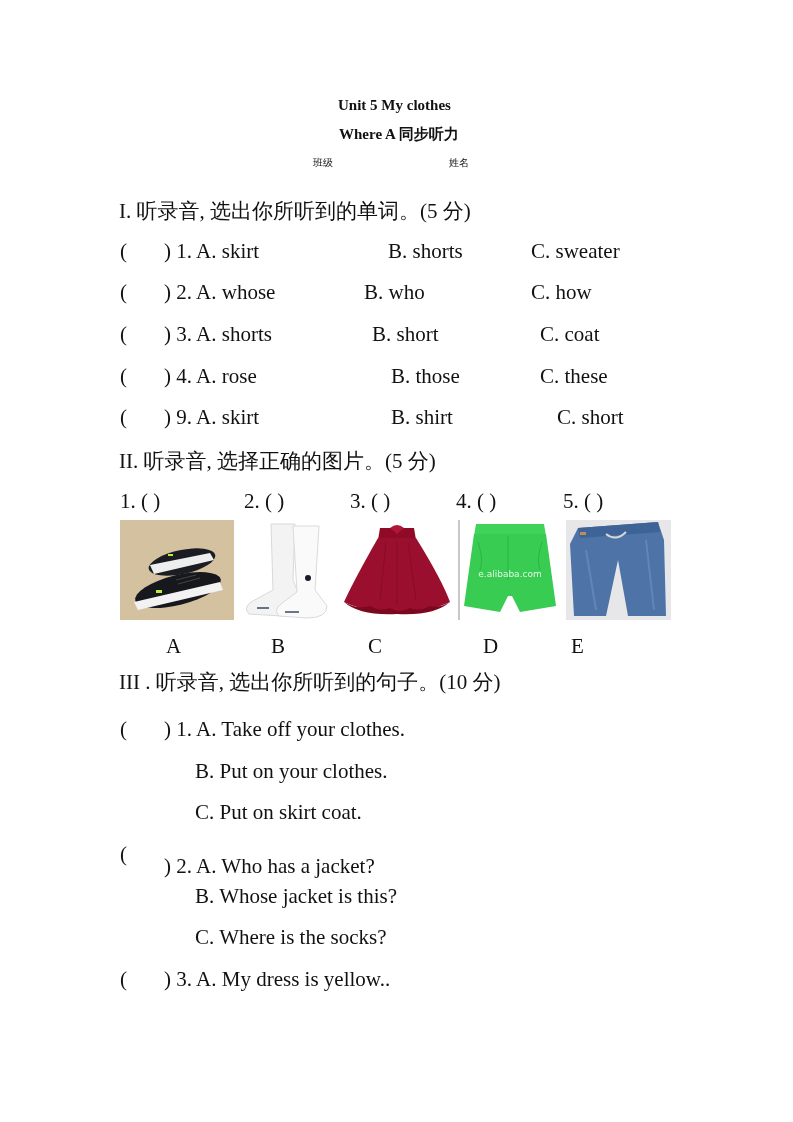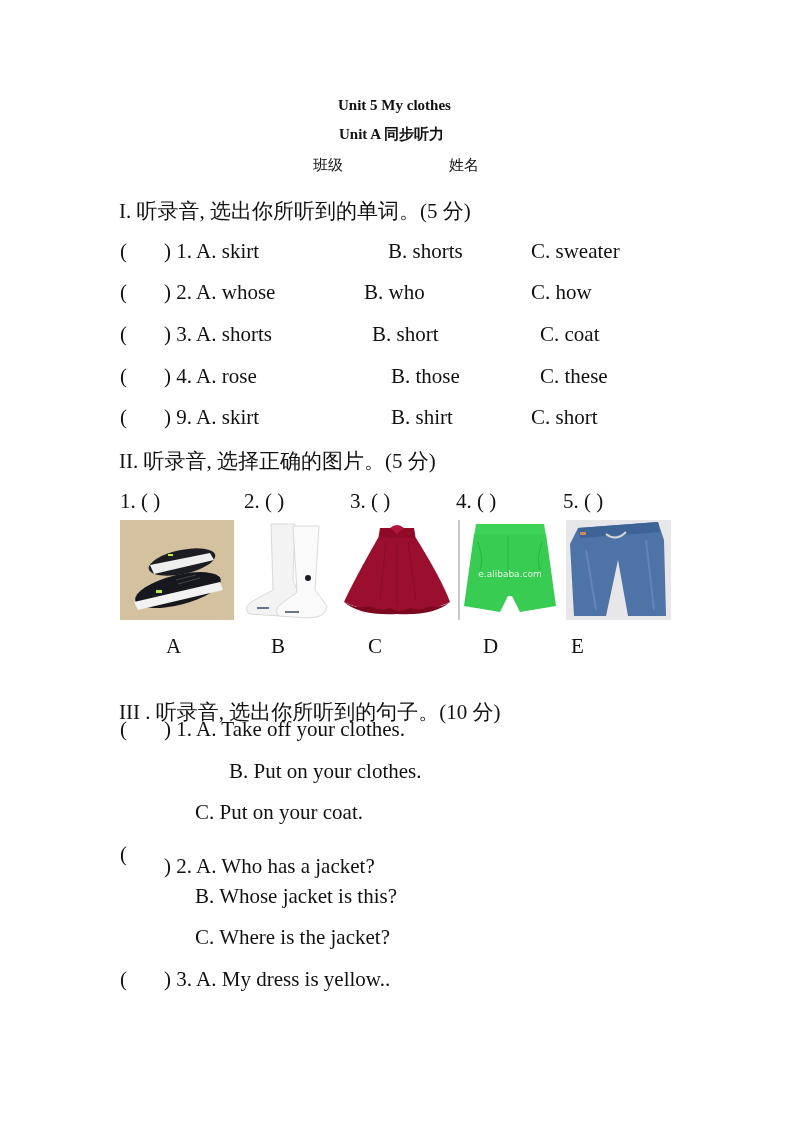--- a/index.html
+++ b/index.html
@@ -3,29 +3,29 @@
 <meta charset="utf-8">
 <style>
   html, body { margin: 0; padding: 0; background: #ffffff; }
   body {
     width: 793px; height: 1122px; position: relative; overflow: hidden;
     font-family: "Liberation Serif", "DejaVu Serif", serif; color: #111;
   }
   .abs { position: absolute; white-space: nowrap; }
   .title { font-weight: bold; font-size: 15px; }
   .txt { font-size: 21px; }
-  .cn { font-size: 15px; }
+  .cn { font-size: 10px; }
   .pic { position: absolute; overflow: hidden; }
   .pic svg { display: block; width: 100%; height: 100%; }
 </style>
 </head>
 <body>
 
 <div class="abs title" style="left:338px; top:97px;">Unit 5 My clothes</div>
-<div class="abs title" style="left:339px; top:125px;">Unit A  同步听力</div>
+<div class="abs title" style="left:339px; top:125px;">Where A  同步听力</div>
 <div class="abs cn" style="left:313px; top:156px;">班级</div>
 <div class="abs cn" style="left:449px; top:156px;">姓名</div>
 
 <div class="abs txt" style="left:119px; top:197px;">I.  听录音, 选出你所听到的单词。(5 分)</div>
 
 <div>
   <span class="abs txt" style="left:120px; top:239px;">(</span>
   <span class="abs txt" style="left:164px; top:239px;">)  1. A. skirt</span>
   <span class="abs txt" style="left:388px; top:239px;">B. shorts</span>
   <span class="abs txt" style="left:531px; top:239px;">C. sweater</span>
@@ -45,21 +45,21 @@
 <div>
   <span class="abs txt" style="left:120px; top:364px;">(</span>
   <span class="abs txt" style="left:164px; top:364px;">)  4. A. rose</span>
   <span class="abs txt" style="left:391px; top:364px;">B. those</span>
   <span class="abs txt" style="left:540px; top:364px;text-align:right;">C. these</span>
 </div>
 <div>
   <span class="abs txt" style="left:120px; top:405px;">(</span>
   <span class="abs txt" style="left:164px; top:405px;">)  9. A. skirt</span>
   <span class="abs txt" style="left:391px; top:405px;">B. shirt</span>
-  <span class="abs txt" style="left:531px; top:405px;text-align:center;">C. short</span>
+  <span class="abs txt" style="left:557px; top:405px;text-align:center;">C. short</span>
 </div>
 
 <div class="abs txt" style="left:119px; top:447px;font-family:Liberation Serif, serif;">II.  听录音, 选择正确的图片。(5 分)</div>
 
 <span class="abs txt" style="left:120px; top:489px;">1. (        )</span>
 <span class="abs txt" style="left:244px; top:489px;">2. (        )</span>
 <span class="abs txt" style="left:350px; top:489px;">3. (        )</span>
 <span class="abs txt" style="left:456px; top:489px;">4. (        )</span>
 <span class="abs txt" style="left:563px; top:489px;">5. (        )</span>
 
@@ -119,30 +119,30 @@
     <path d="M40 14 Q50 22 60 12" stroke="#d8d8d8" stroke-width="2" fill="none"></path>
   </svg>
 </div>
 
 <span class="abs txt" style="left:166px; top:634px;">A</span>
 <span class="abs txt" style="left:271px; top:634px;">B</span>
 <span class="abs txt" style="left:368px; top:634px;">C</span>
 <span class="abs txt" style="left:483px; top:634px;">D</span>
 <span class="abs txt" style="left:571px; top:634px;">E</span>
 
-<div class="abs txt" style="left:119px; top:698px;">III .  听录音, 选出你所听到的句子。(10 分)</div>
+<div class="abs txt" style="left:119px; top:668px;">III .  听录音, 选出你所听到的句子。(10 分)</div>
 
 <div>
   <span class="abs txt" style="left:120px; top:717px;">(</span>
   <span class="abs txt" style="left:164px; top:717px;">)  1. A. Take off your clothes.</span>
-  <span class="abs txt" style="left:195px; top:759px;margin-left:34px;">B. Put on your clothes.</span>
-  <span class="abs txt" style="left:195px; top:800px;">C. Put on your coat.</span>
+  <span class="abs txt" style="left:195px; top:759px;">B. Put on your clothes.</span>
+  <span class="abs txt" style="left:195px; top:800px;">C. Put on skirt coat.</span>
 </div>
 <div>
   <span class="abs txt" style="left:120px; top:842px;">(</span>
   <span class="abs txt" style="left:164px; top:842px;margin-top:12px;">)  2. A. Who has a jacket?</span>
   <span class="abs txt" style="left:195px; top:884px;">B. Whose jacket is this?</span>
-  <span class="abs txt" style="left:195px; top:925px;">C.  Where is the jacket?</span>
+  <span class="abs txt" style="left:195px; top:925px;">C.  Where is the socks?</span>
 </div>
 <div>
   <span class="abs txt" style="left:120px; top:967px;">(</span>
   <span class="abs txt" style="left:164px; top:967px;">)  3. A. My dress is yellow..</span>
 </div>
 
 </body></html>

